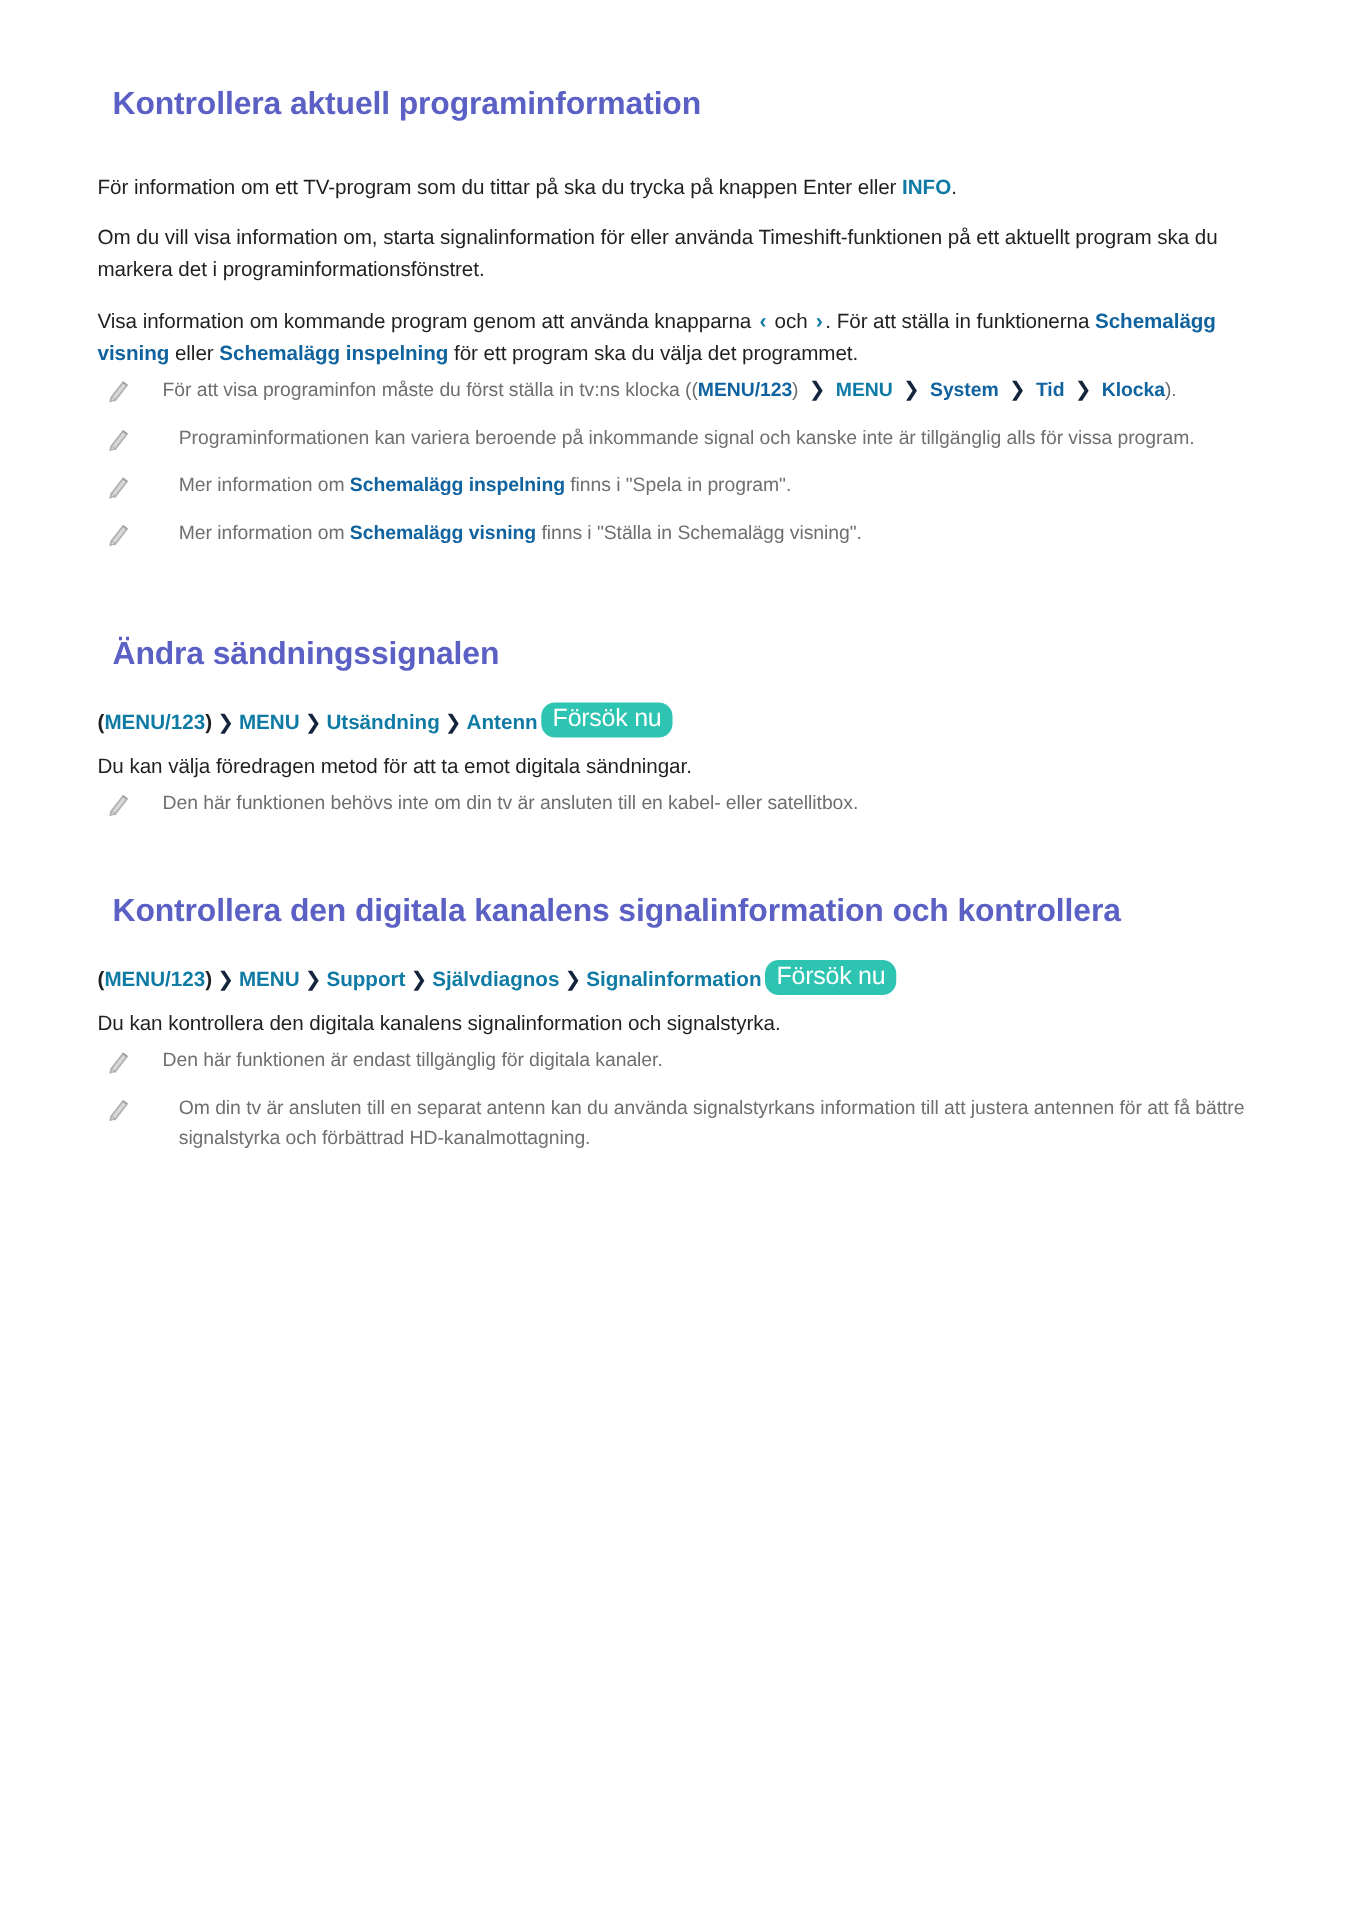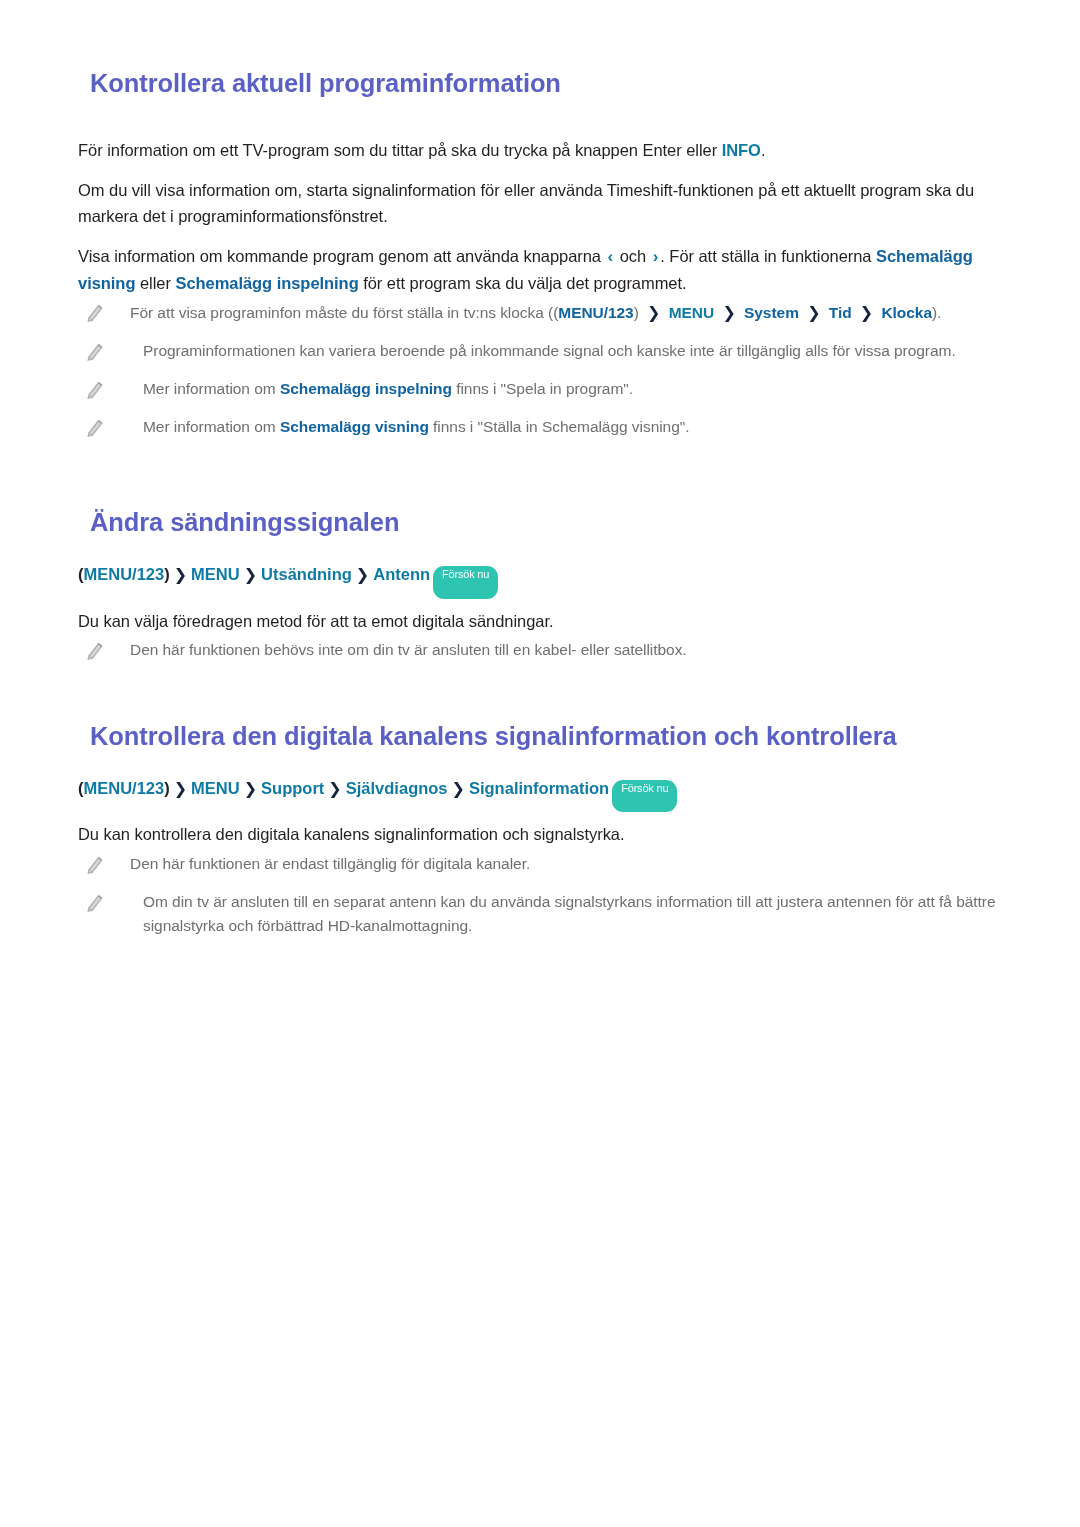--- a/index.html
+++ b/index.html
@@ -81,24 +81,24 @@
     white-space: nowrap;
     color: #231f20;
   }
   .menu-path .paren-lite { color: #231f20; font-weight: bold; }
 
   
   .try-now {
     display: inline-block;
     background: #2ec4b2;
     color: #ffffff;
-    font-size: 11px;
+    font-size: 20px;
     font-weight: normal;
     border-radius: 11px;
-    padding: 2px 9px 18px 9px;
+    padding: 2px 9px 3px 9px;
     line-height: 1.15;
     vertical-align: 2px;
     margin-left: 3px;
     letter-spacing: -0.2px;
   }
 
   
   .note {
     display: flex;
     align-items: flex-start;

